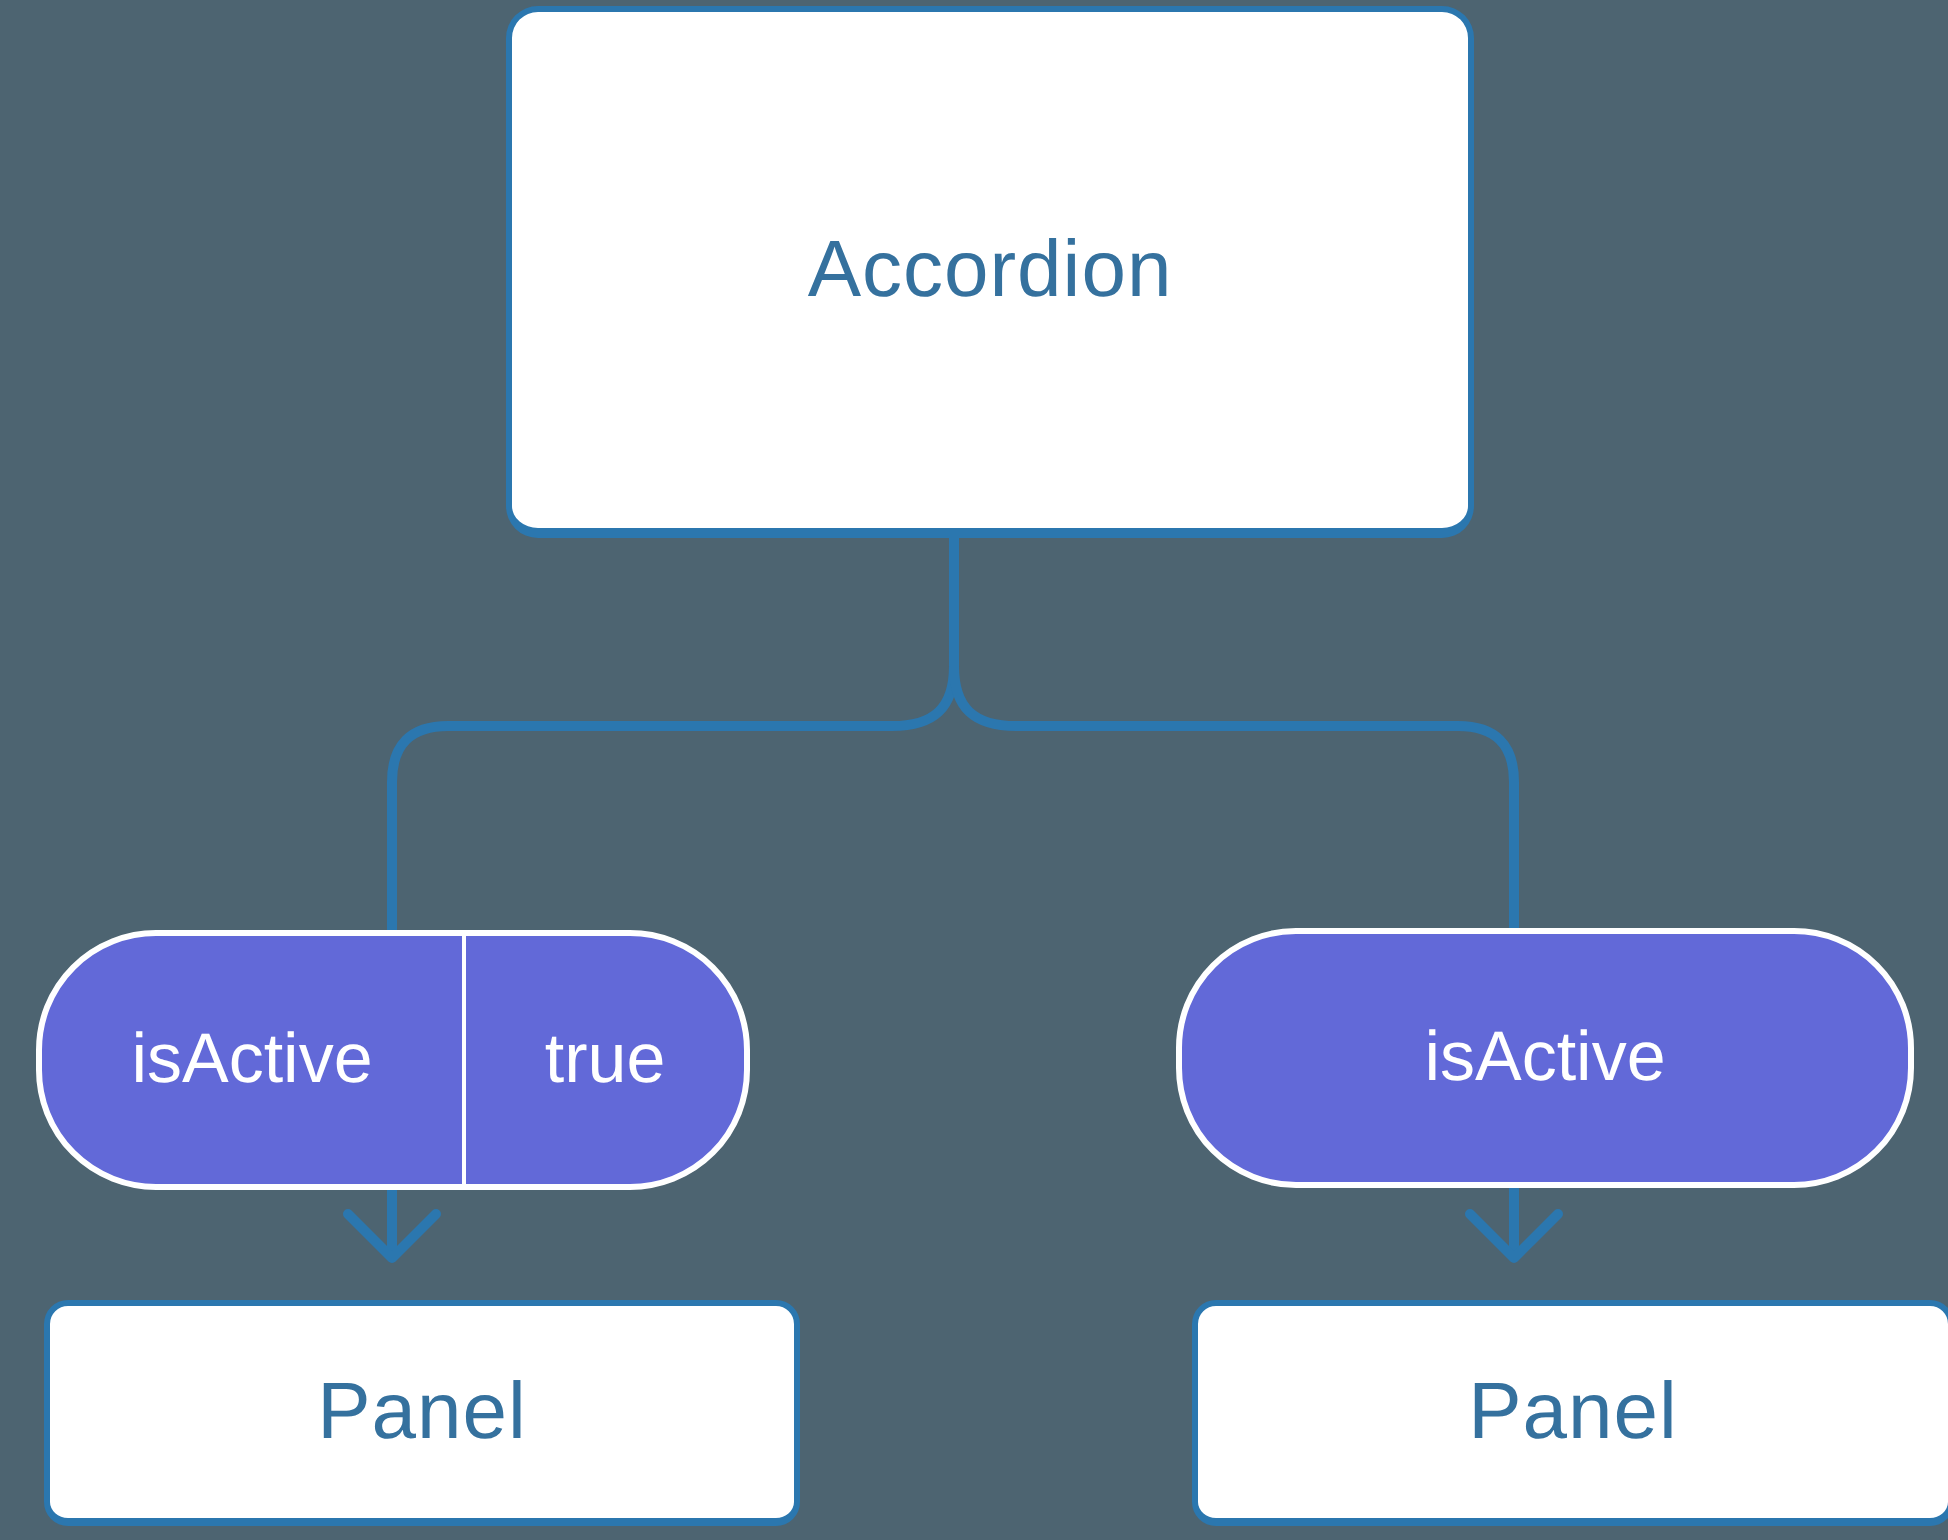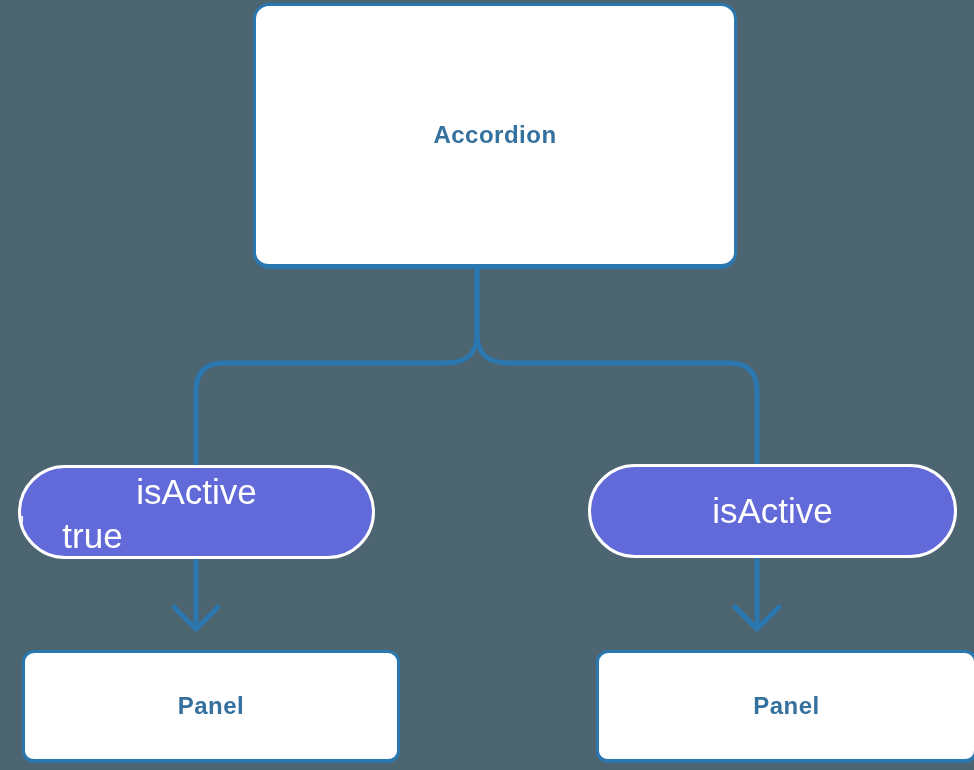--- a/index.html
+++ b/index.html
@@ -45,45 +45,44 @@
   }
   .node-accordion {
     left: 253px; top: 3px;
     width: 484px; height: 266px;
     border-bottom-width: 5px;
     border-radius: 16px;
     flex-direction: column;
     gap: 24px;
   }
   .node-title {
-    font-size: 24px;
-    font-weight: 700;
+    font-size: 40px;
+    font-weight: 400;
     color: var(--heading);
     letter-spacing: 0.5px;
   }
   .pill {
     display: flex;
     align-items: stretch;
     border-radius: 60px;
     overflow: hidden;
     z-index: 2;
   }
   .pill-outline {
     width: 373px; height: 102px;
     border: 2px solid var(--purple-border);
     background: var(--node-fill);
     color: var(--purple-text);
   }
   .pill-filled {
     position: absolute;
-    height: 94px;
+    height: 130px;
     border: 3px solid #FFFFFF;
     background: var(--purple);
     color: var(--pill-text);
-    flex-direction: column;
   }
   .pill-seg {
     display: flex;
     align-items: center;
     justify-content: center;
     font-size: 35px;
   }
   .pill-seg-name { flex: 1 1 auto; }
   .pill-outline .pill-seg-value { width: 90px; border-left: 2px solid var(--purple-border); }
   .pill-filled .pill-seg-value { border-left: 2px solid #FFFFFF; }

